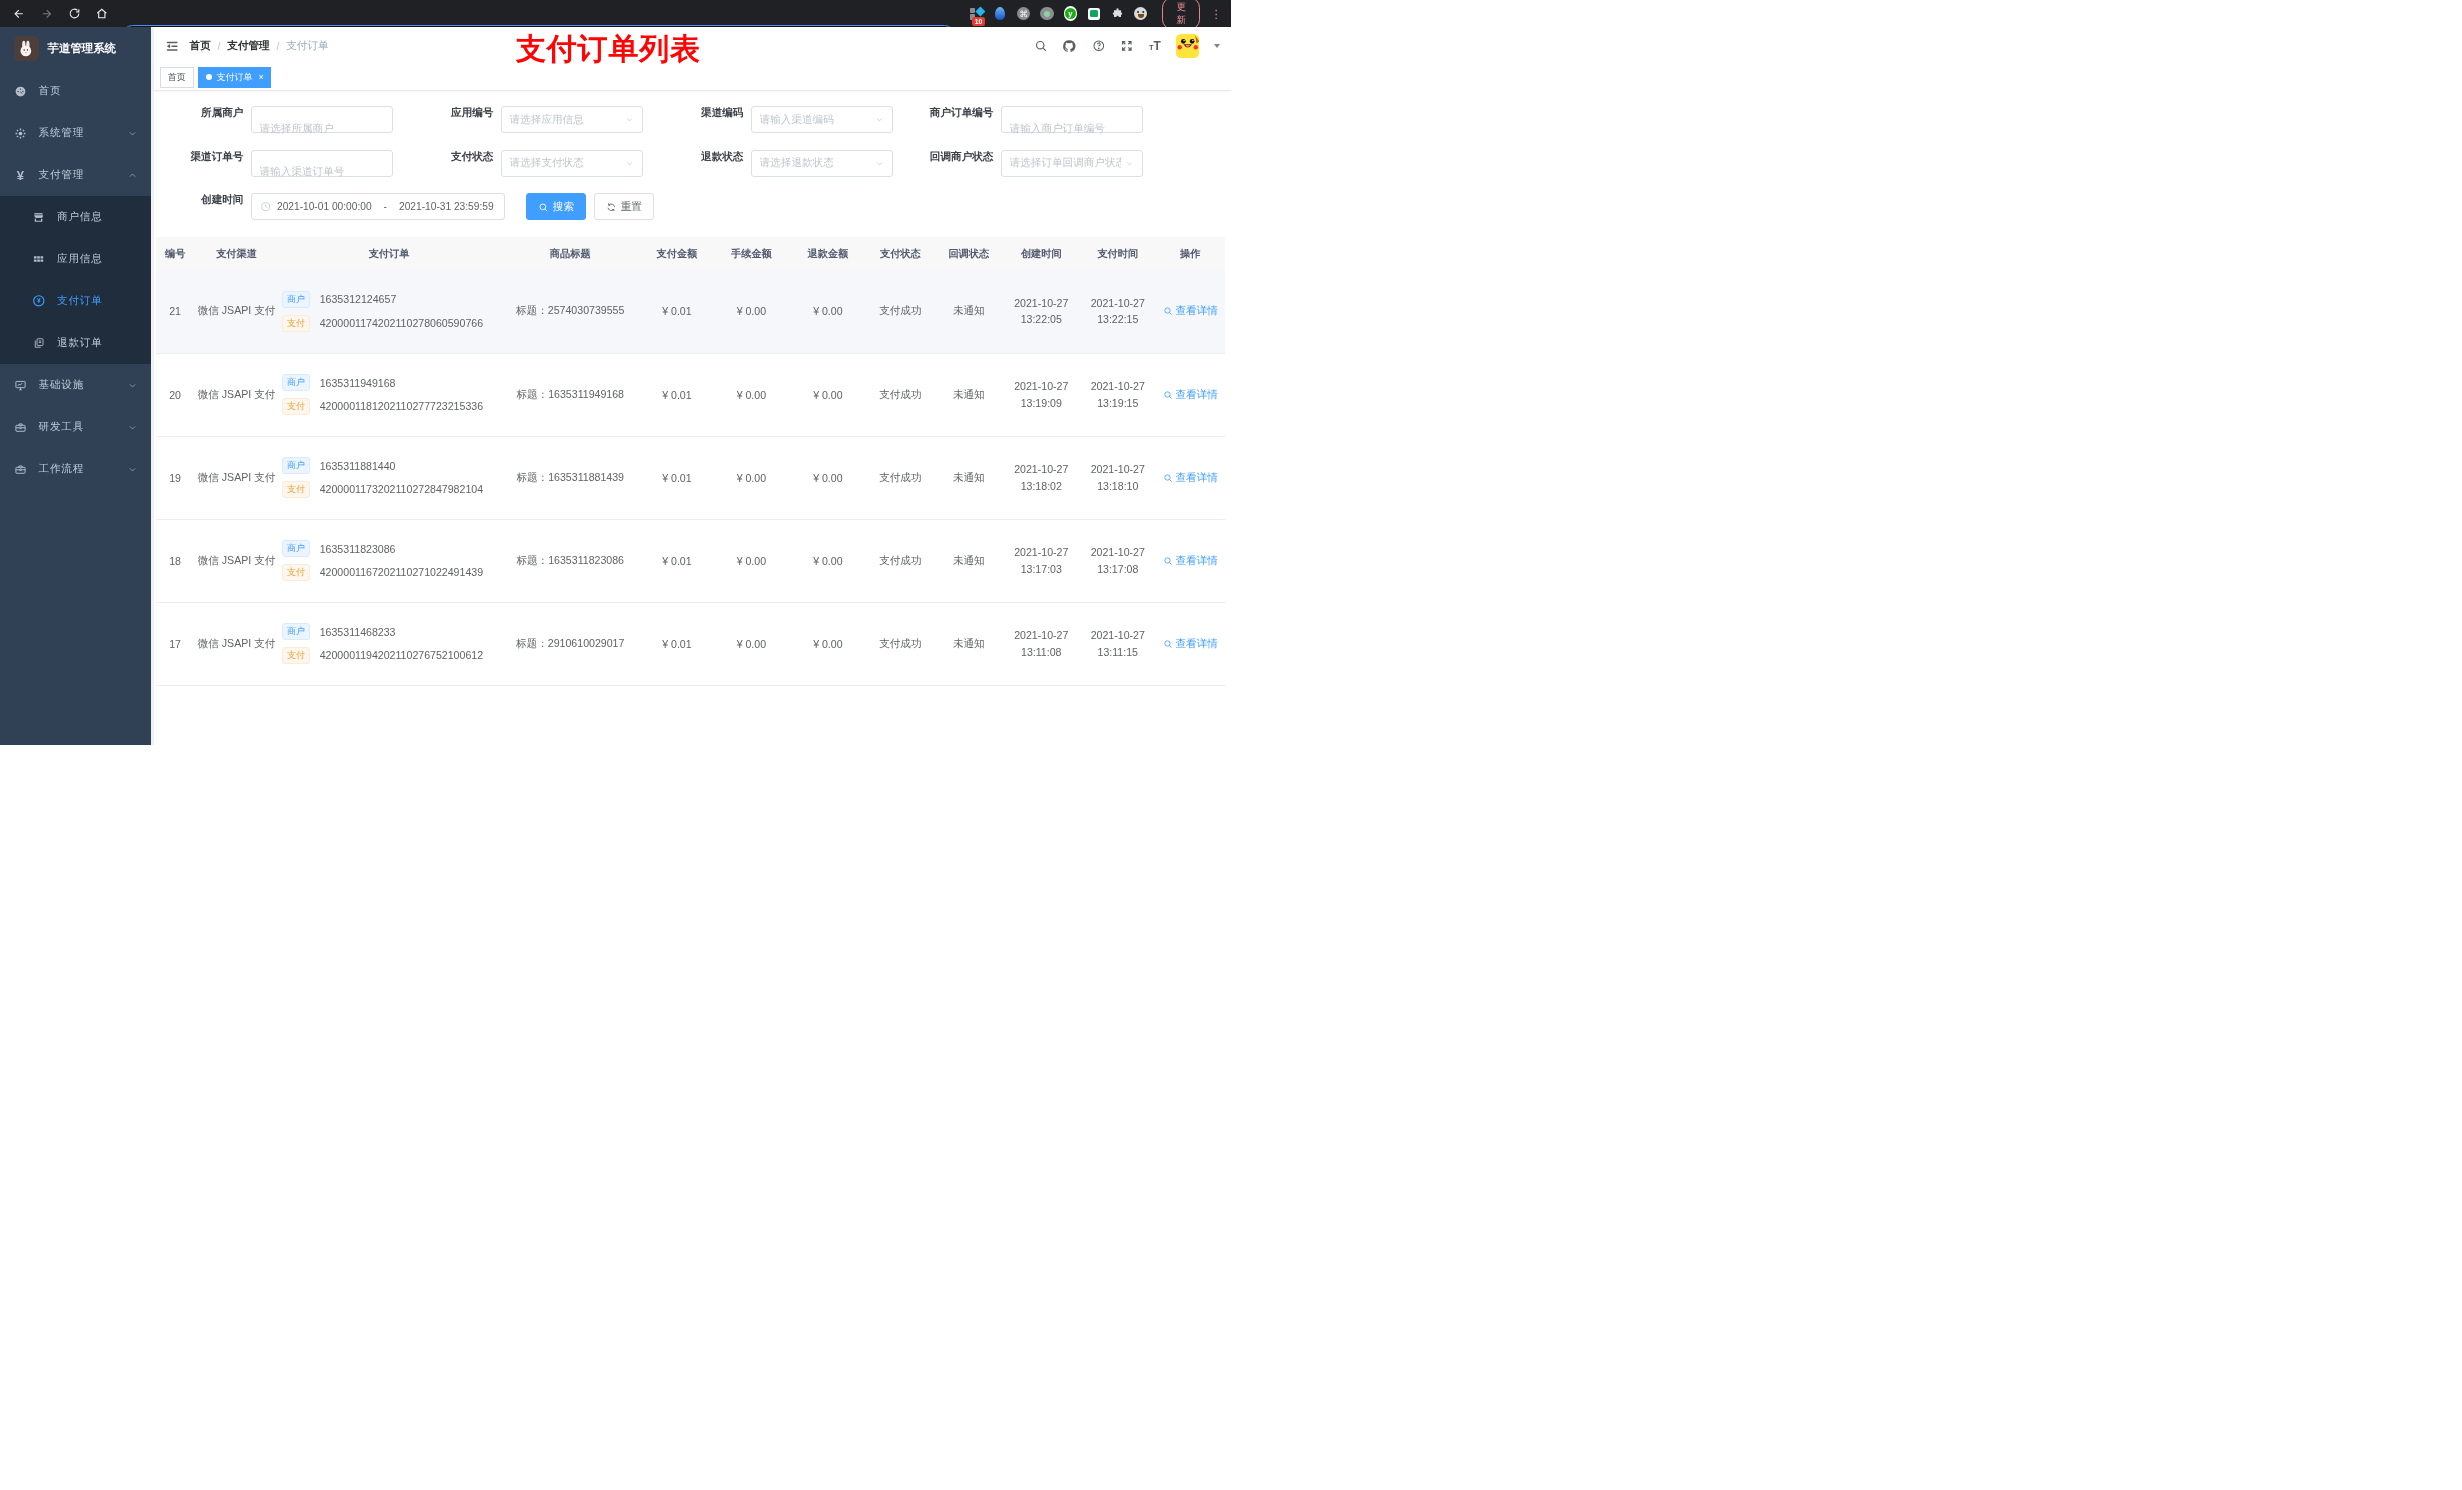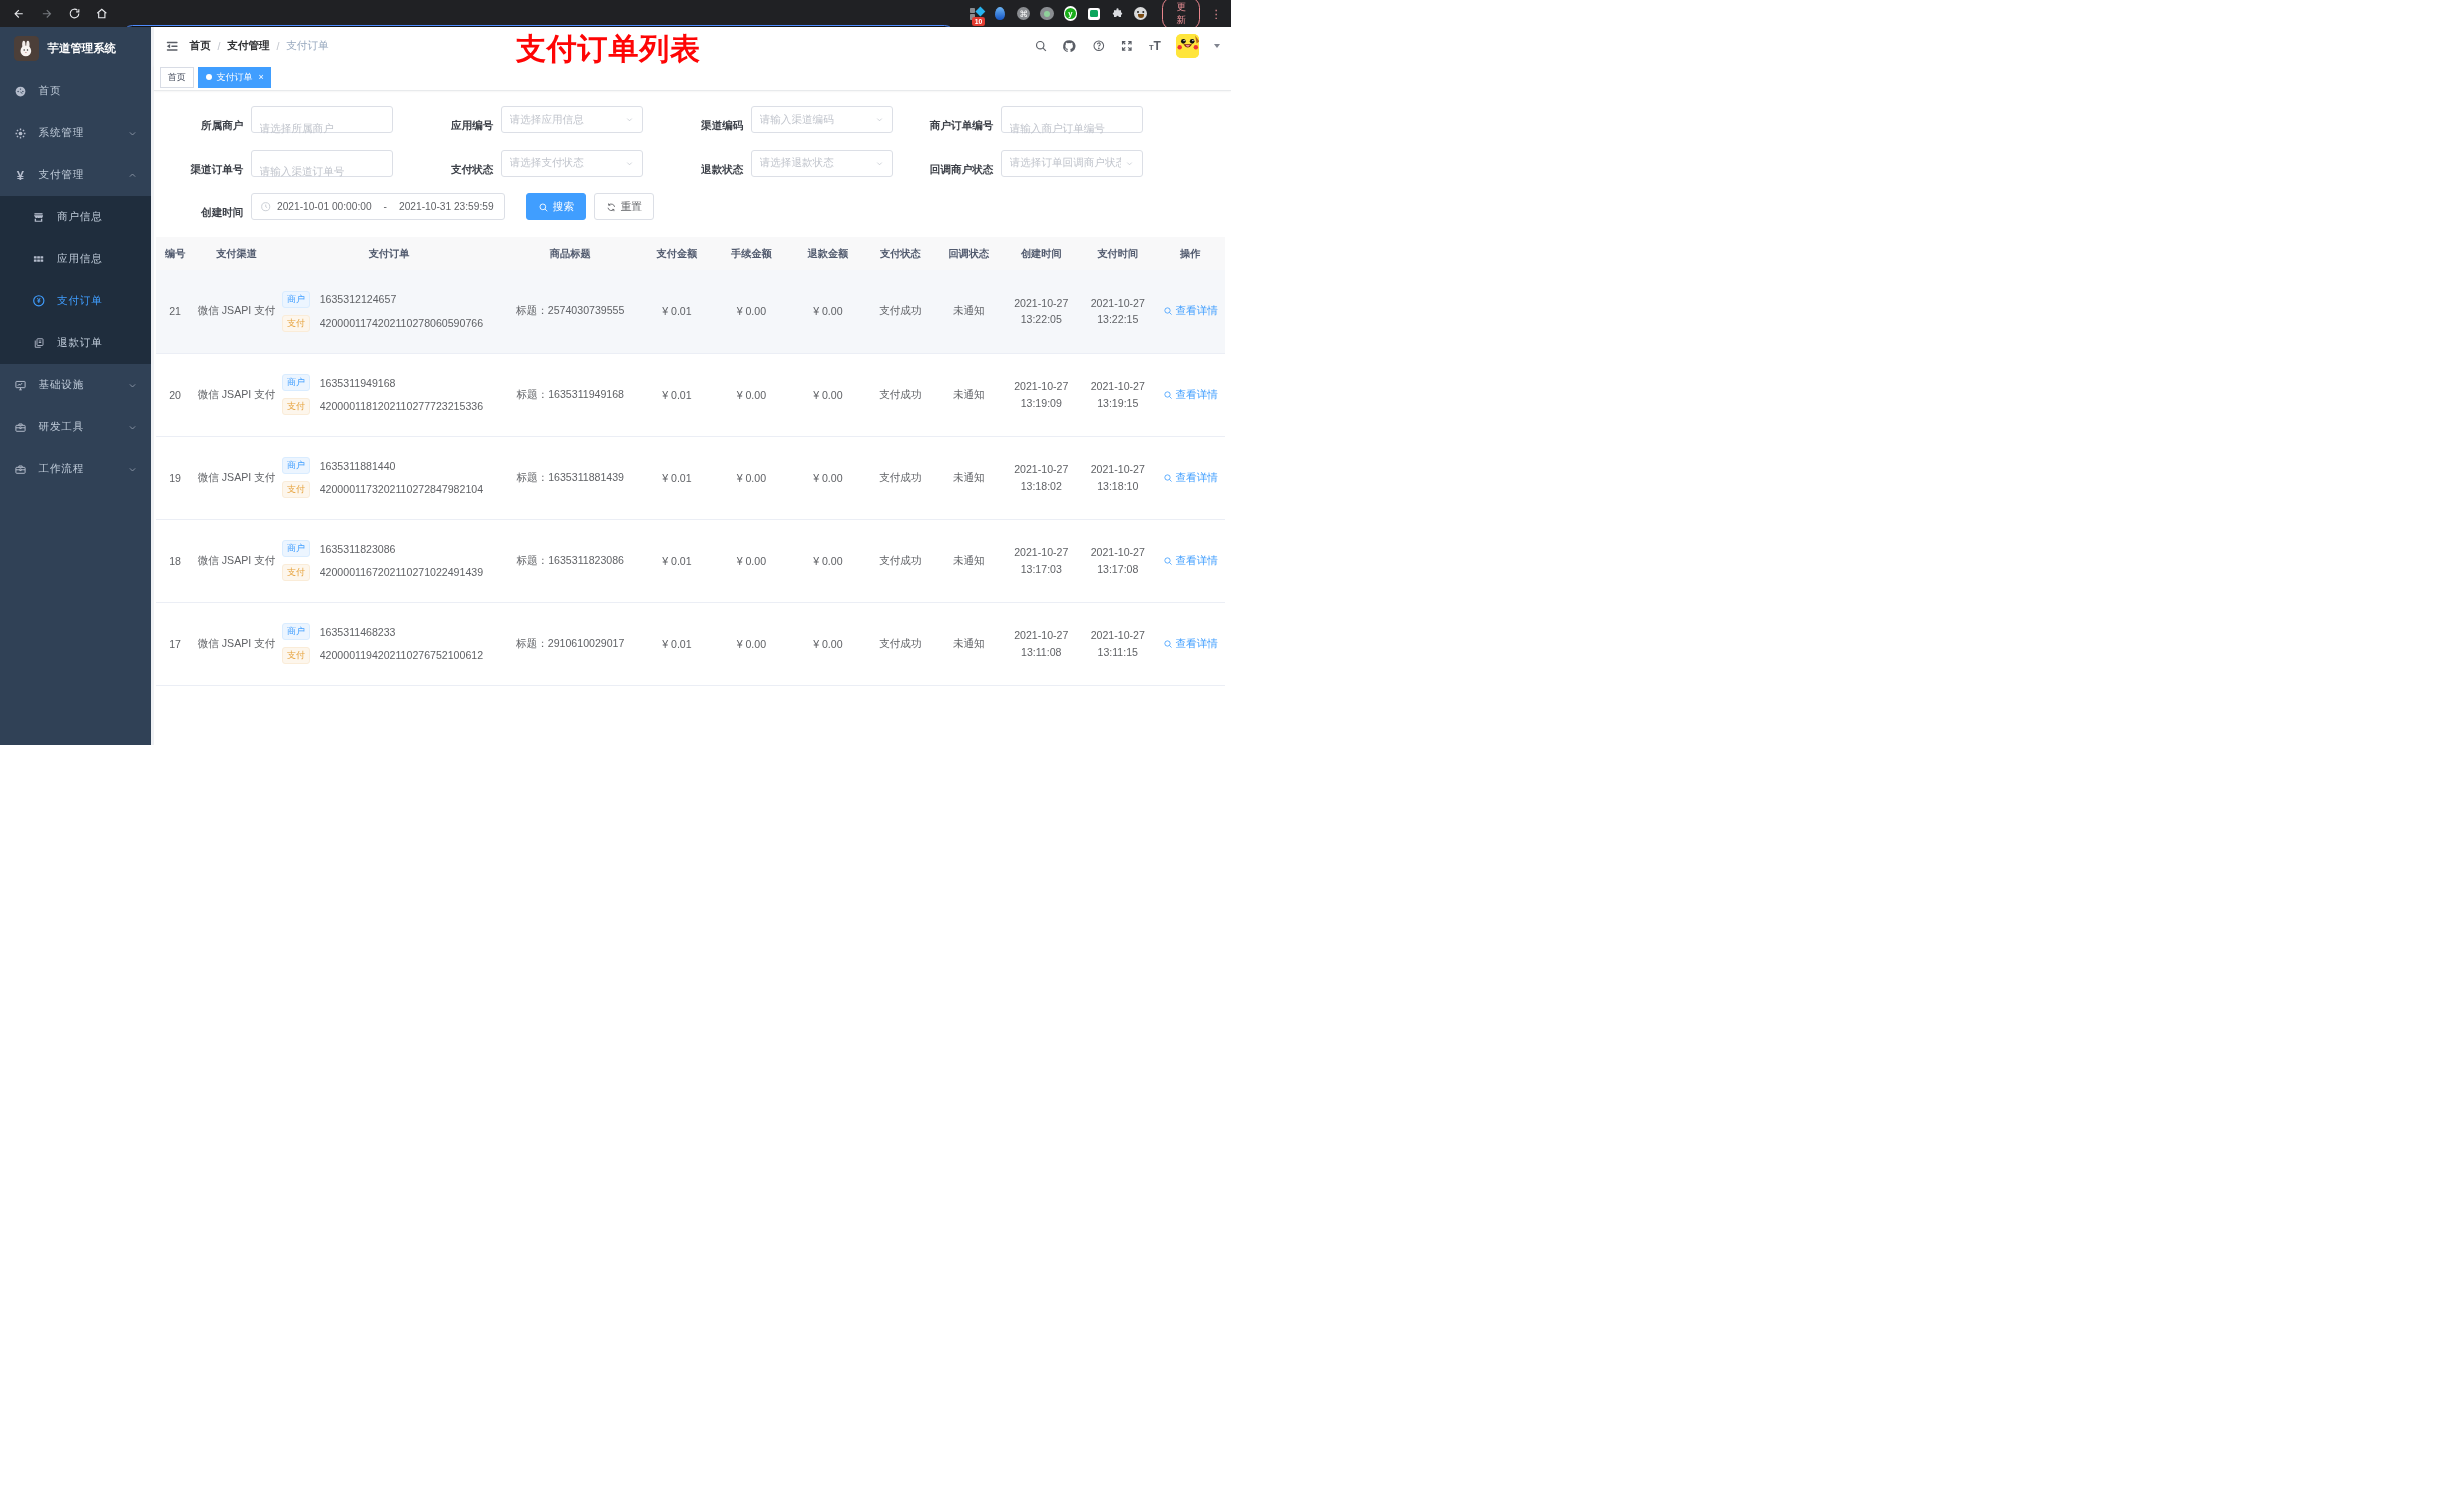--- a/index.html
+++ b/index.html
@@ -67,21 +67,21 @@
   
   .tagbar { height:26px; display:flex; align-items:center; gap:4.5px; padding:0 6px; border-bottom:0.8px solid #e8eaec; box-shadow:0 0.8px 2.3px rgba(0,0,0,.06); }
   .tag { height:20.4px; display:flex; align-items:center; gap:4.5px; padding:0 6.8px; border:0.8px solid #d8dce5; background:#fff; color:#495060; font-size:9px; cursor:pointer; }
   .tag.active { background:#409eff; border-color:#409eff; color:#fff; }
   .tag .dot { width:6px; height:6px; border-radius:50%; background:#fff; }
   .tag .x { font-size:9px; margin-left:1.5px; }
 
   
   .content { flex:1; padding:15px 7.6px 0 3px; overflow:hidden; }
   .f-row { display:flex; margin-bottom:16.7px; }
-  .f-item { display:flex; align-items:flex-end; width:250px; flex-shrink:0; }
+  .f-item { display:flex; align-items:flex-start; width:250px; flex-shrink:0; }
   .f-label { width:94px; text-align:right; padding-right:7.6px; font-size:10.6px; font-weight:bold; color:#3d4149; flex-shrink:0; }
   .ctl { width:142px; height:27px; border:0.8px solid #dcdfe6; border-radius:3px; background:#fff; display:flex; align-items:center; padding:0 7.6px; gap:4.5px; }
   .ctl input { border:none; outline:none; width:100%; font-size:10.6px; color:#606266; background:transparent;margin-top:16px; }
   .ctl input::placeholder { color:#c0c4cc; }
   .ctl .ph { color:#c0c4cc; font-size:10.6px; flex:1; white-space:nowrap; overflow:hidden; }
   .ctl .chev { color:#c0c4cc; flex-shrink:0; }
   .date-ctl { width:254px; height:27px; border:0.8px solid #dcdfe6; border-radius:3px; display:flex; align-items:center; padding:0 7.6px; gap:6px; color:#606266; font-size:10.2px; }
   .date-ctl .clk { color:#c0c4cc; }
   .btn { height:27px; border-radius:3px; font-size:10.6px; display:inline-flex; align-items:center; gap:3.8px; padding:0 11.4px; cursor:pointer; border:0.8px solid #dcdfe6; background:#fff; color:#606266; }
   .btn.primary { background:#409eff; border-color:#409eff; color:#fff; margin-left:21px; margin-right:7.6px; }

